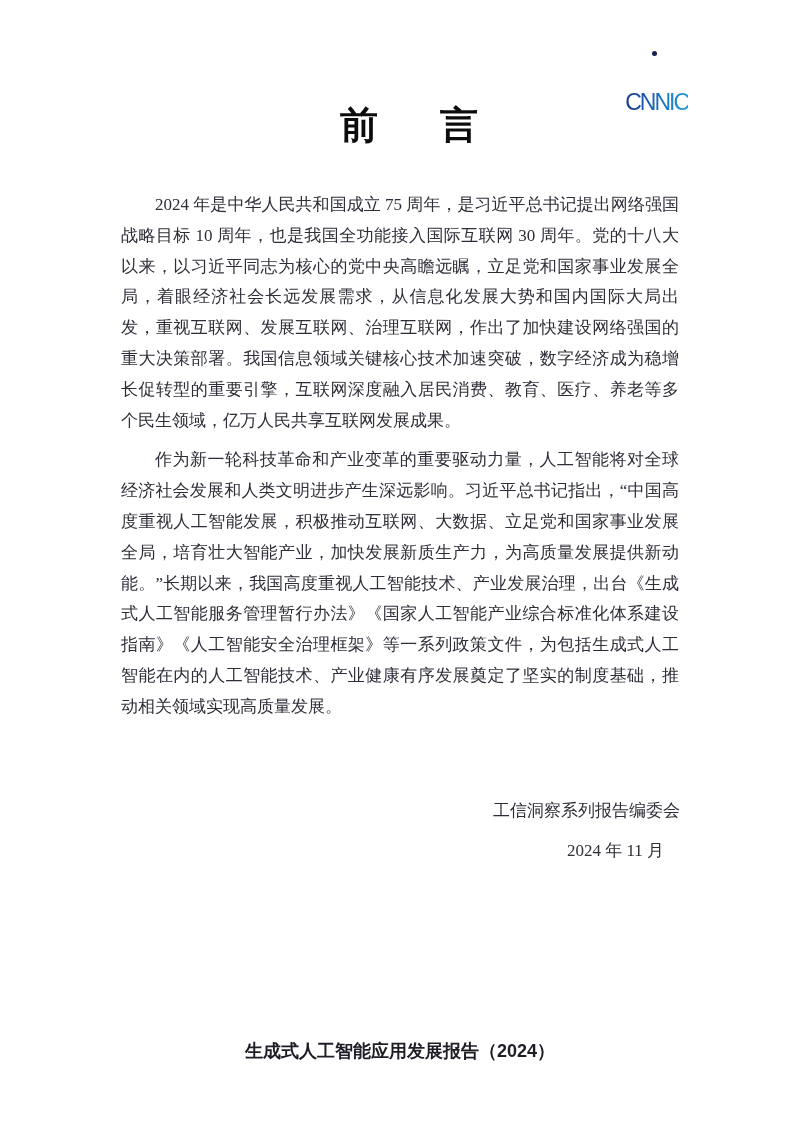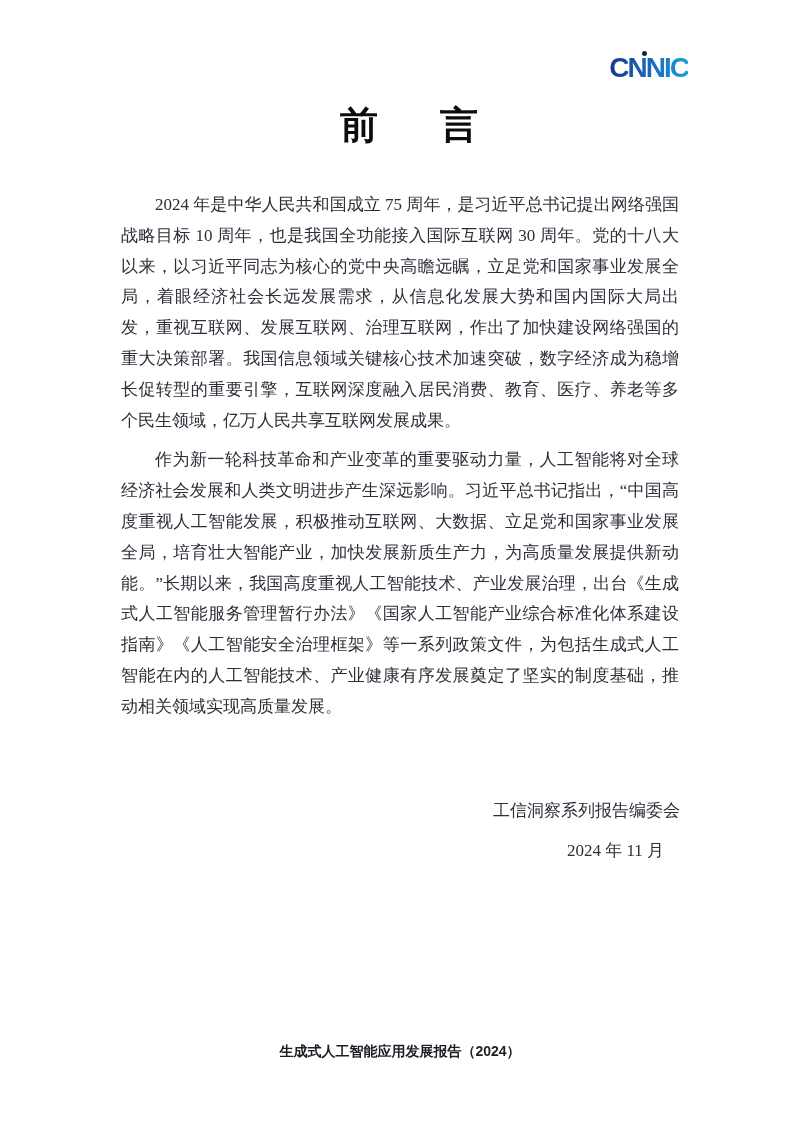--- a/index.html
+++ b/index.html
@@ -13,24 +13,25 @@
   }
 
   
   .logo-row{
     position:absolute;top:54px;right:112px;
     display:flex;align-items:flex-start;gap:9px;
   }
   .wordmark-wrap{position:relative;line-height:1;}
   .wordmark{
     font-family:"Liberation Sans","DejaVu Sans",sans-serif;
-    font-weight:700;font-size:28px;line-height:1;
+    font-weight:400;font-size:23px;line-height:1;
     letter-spacing:-2px;
     color:#1766b8;
     display:inline-block;
+    margin-top:37px;
   }
   @supports ((-webkit-background-clip:text) or (background-clip:text)){
     .wordmark{
       background:linear-gradient(90deg,#17378f 0%,#1a6cc0 55%,#1e9cd7 100%);
       -webkit-background-clip:text;background-clip:text;
       color:transparent;
     }
   }
   .logo-dot{
     position:absolute;top:-3px;left:42%;
@@ -71,21 +72,21 @@
   .signature-block{margin-top:72px;text-align:right;}
   .signature-block p{margin:8px;text-indent:0;}
   .signature-committee{line-height:32px;}
   .signature-date{line-height:32px;margin-top:3px !important;padding-right:16px;}
 
   
   .page-footer{
     position:absolute;top:1040px;left:0;width:100%;
     text-align:center;
     font-family:"Liberation Sans","DejaVu Sans",sans-serif;
-    font-weight:700;font-size:14px;line-height:22px;
+    font-weight:700;font-size:18px;line-height:22px;
     color:#1d1d25;
   }
 </style>
 </head>
 <body>
 
 <div class="page">
 
   <header class="logo-row">
     <div class="wordmark-wrap">

